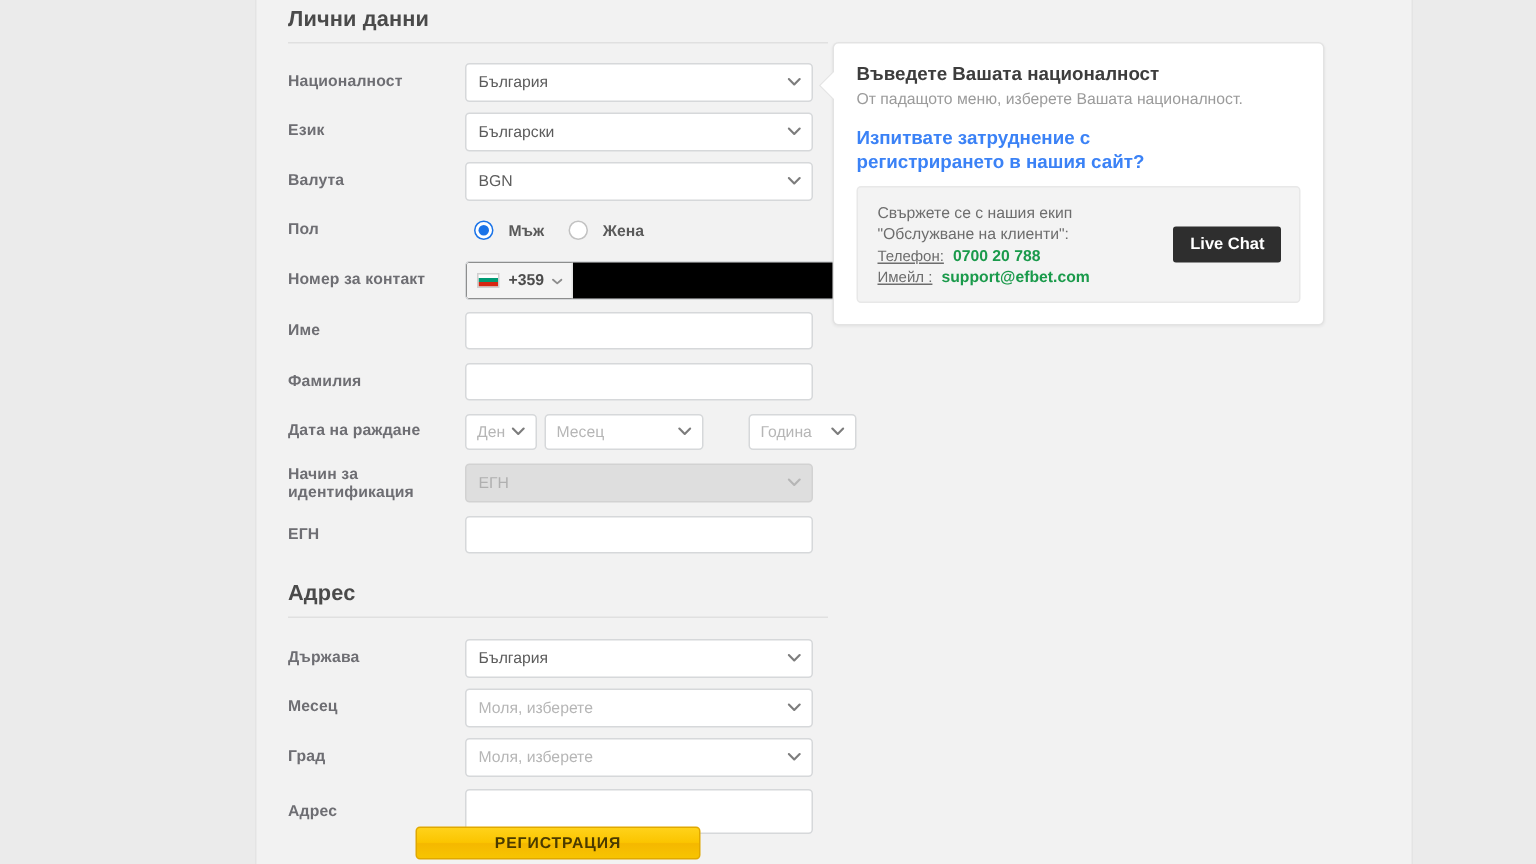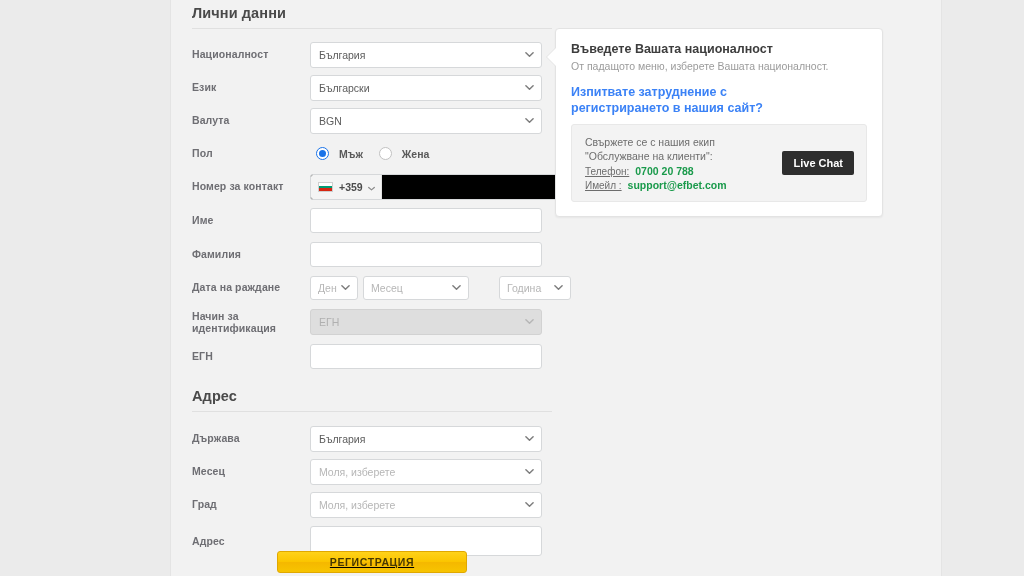--- a/index.html
+++ b/index.html
@@ -236,21 +236,21 @@
     cursor: pointer;
     font-family: "Liberation Sans", sans-serif;
     white-space: nowrap;
   }
 
   
   #submit-wrap {
     position: absolute;
     left: 192px; top: 551px;
     width: 360px;
-    display: flex; justify-content: center; text-decoration: underline;
+    display: flex; justify-content: center;
   }
   #submit-btn {
     width: 190px; height: 22px;
     background: linear-gradient(to bottom, #ffd21a 0%, #fbc500 48%, #f5b800 52%, #f7c400 100%);
     border: 1px solid #e0a800;
     border-radius: 3px;
     color: #4a3a00;
     font-size: 10.5px;
     font-weight: bold;
     letter-spacing: .6px;

